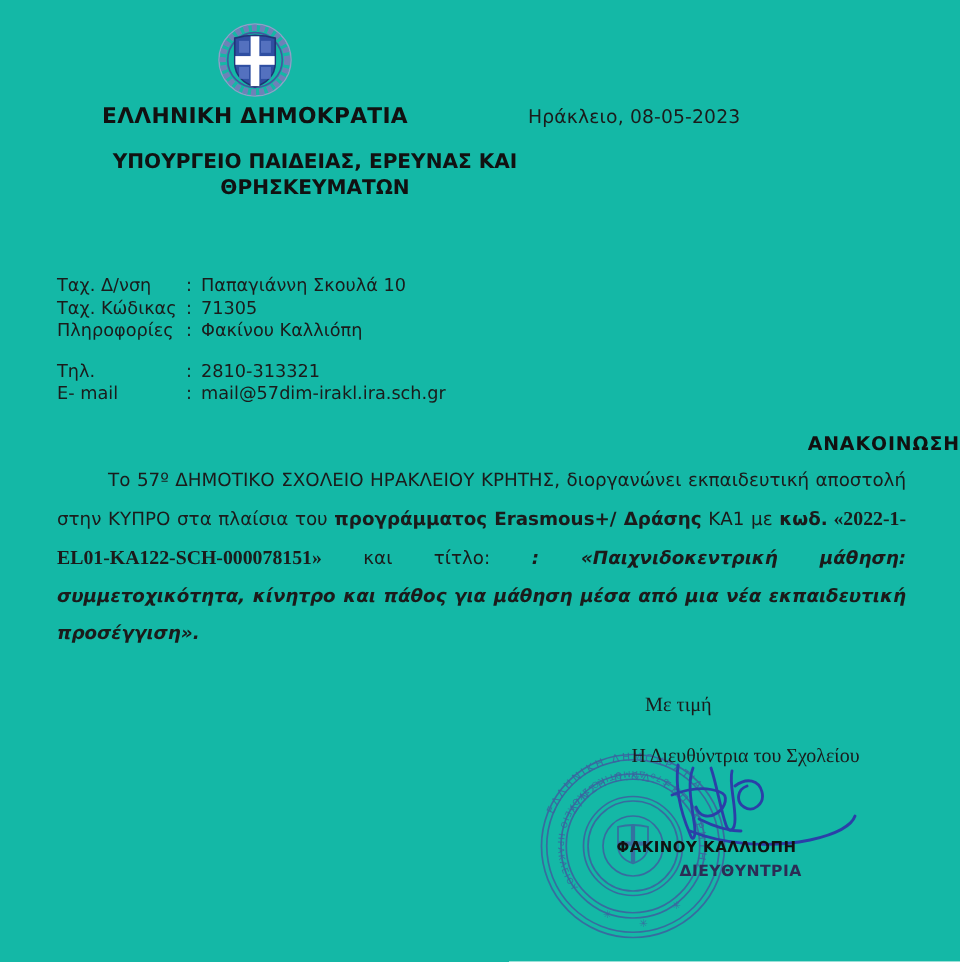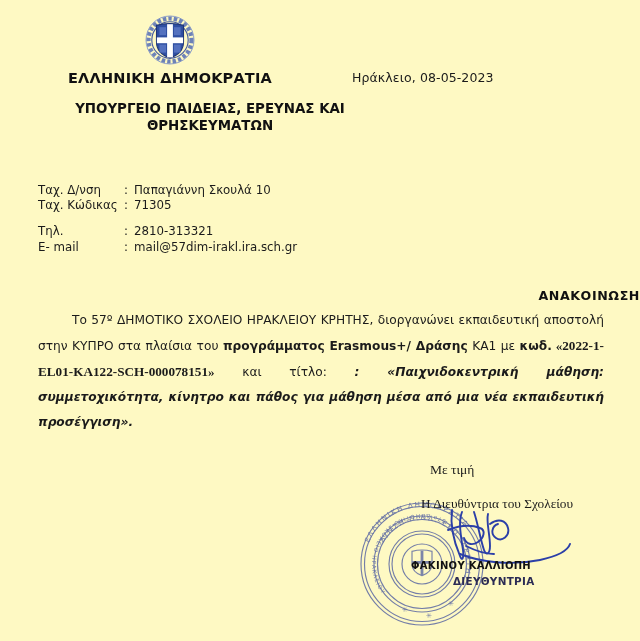--- a/index.html
+++ b/index.html
@@ -12,21 +12,21 @@
     height: 641px;
     position: relative;
     font-family: "DejaVu Sans", sans-serif;
     color: #1a1a1a;
     overflow: hidden;
   }
 
   .page {
     position: absolute;
     inset: 0;
-    background: #fef9c3;
+    background: #14b8a6;
     padding-left: 37px;
   }
 
   
   .emblem-wrap {
     position: absolute;
     left: 144px;
     top: 14px;
     width: 52px;
     height: 52px;
@@ -249,20 +249,25 @@
       <tbody>
         <tr>
           <td class="label">Ταχ. Δ/νση</td>
           <td class="sep">:</td>
           <td>Παπαγιάννη Σκουλά 10</td>
         </tr>
         <tr>
           <td class="label">Ταχ. Κώδικας</td>
           <td class="sep">:</td>
           <td>71305</td>
+        </tr>
+        <tr>
+          <td class="label">Πληροφορίες</td>
+          <td class="sep">:</td>
+          <td>Φακίνου Καλλιόπη</td>
         </tr>
         <tr class="spacer">
             <td colspan="3"></td>
           </tr>
         <tr>
           <td class="label">Τηλ.</td>
           <td class="sep">:</td>
           <td>2810-313321</td>
         </tr>
         <tr>

